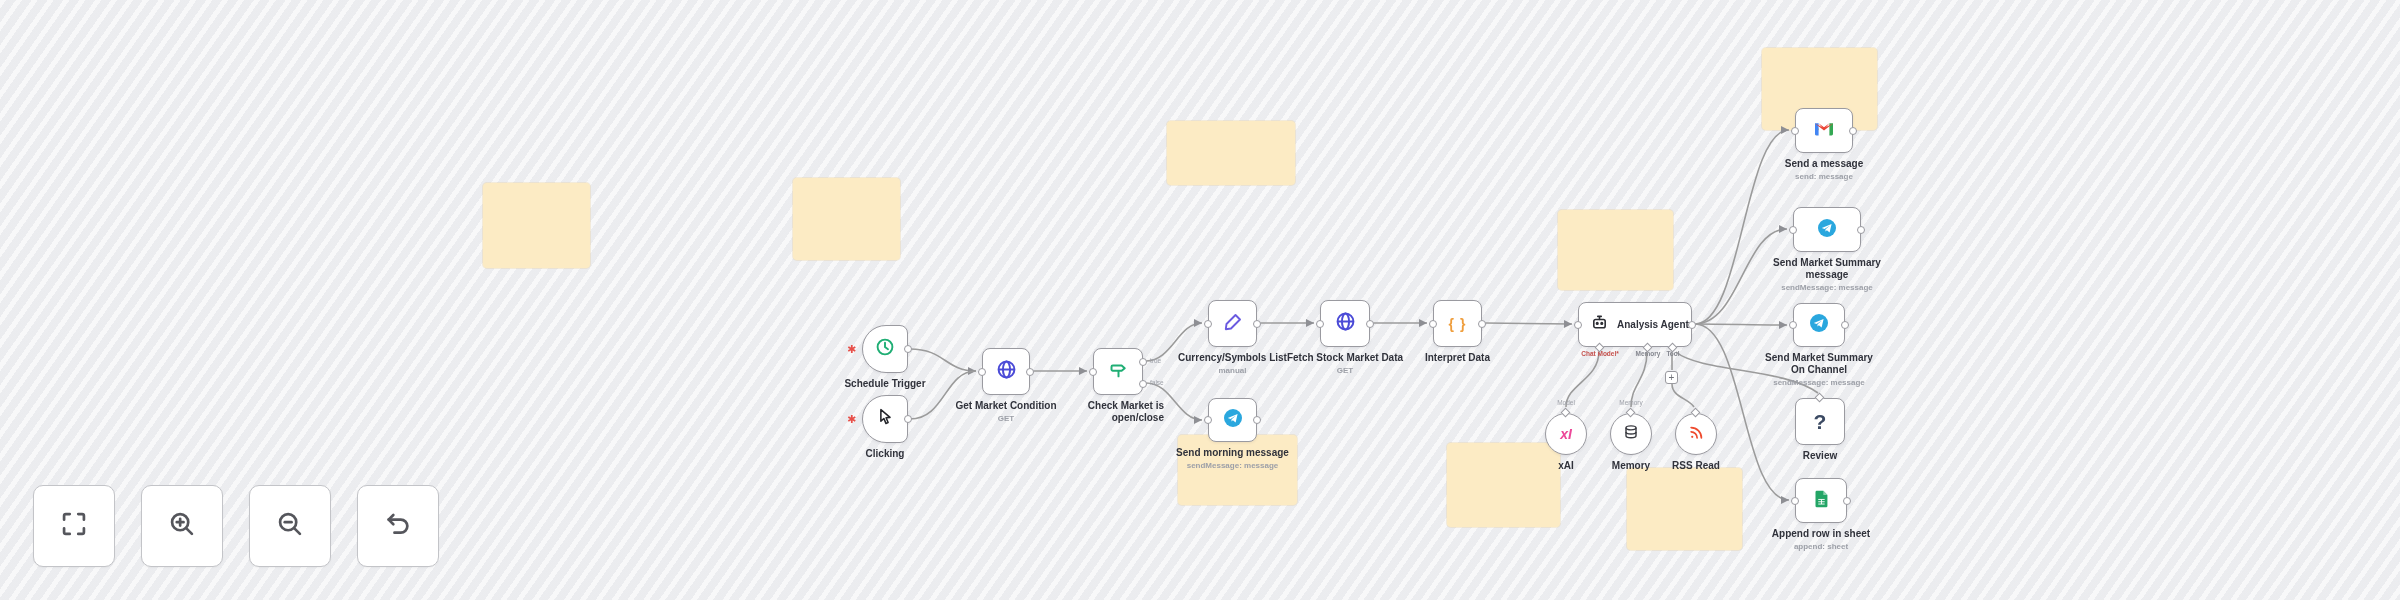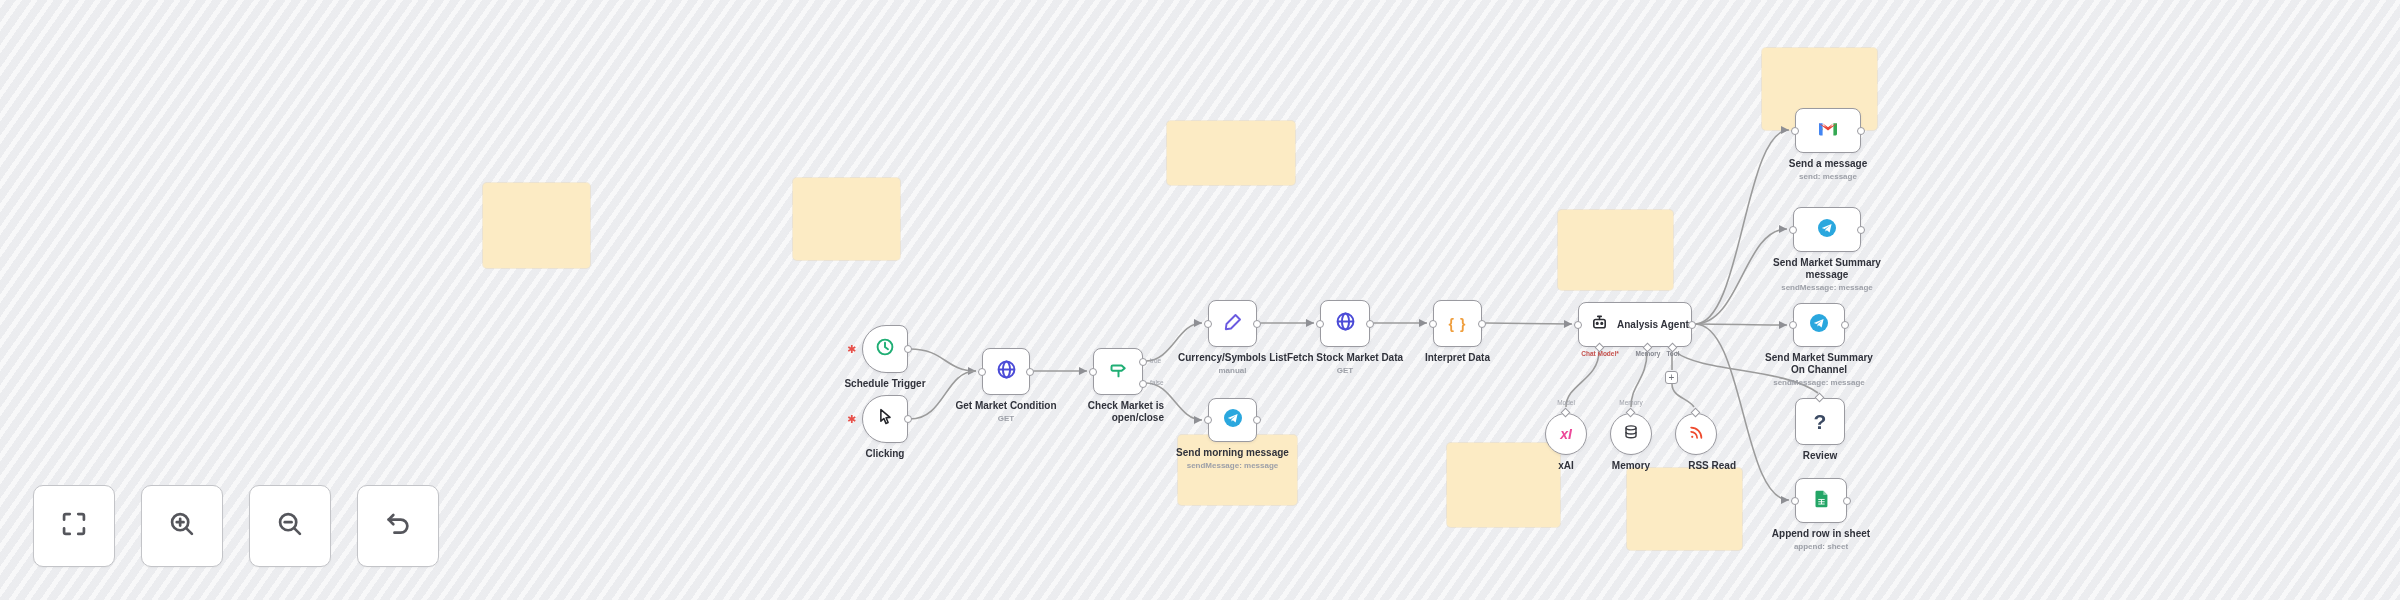--- a/index.html
+++ b/index.html
@@ -269,24 +269,24 @@
     <div class="box circle">
       <span class="diamond" style="left:50%; top:-5px; margin-left:-4px;"></span>
       <span>
         <svg width="19" height="19" viewBox="0 0 24 24" fill="none" stroke="#ee4b2e" stroke-width="2.1" stroke-linecap="round">
           <circle cx="6.6" cy="17.4" r="1.4" fill="#ee4b2e" stroke="none"></circle>
           <path d="M5.2 11.2 a7.6 7.6 0 0 1 7.6 7.6"></path>
           <path d="M5.2 5.8 a13 13 0 0 1 13 13"></path>
         </svg>
       </span>
     </div>
-    <div class="nlabel" style="width:80px;text-align:right;"><span>RSS Read</span></div>
-  </div>
-
-  <div class="nw" style="left:1795px; top:108px; width:66px; height:45px;">
+    <div class="nlabel" style="width:80px;"><span>RSS Read</span></div>
+  </div>
+
+  <div class="nw" style="left:1795px; top:108px; width:58px; height:45px;">
     <div class="box">
       <span>
         <svg width="24" height="24" viewBox="0 0 24 24">
           <path fill="#fbbc04" d="M3 18.5 V9 l4 3 z"></path>
           <path fill="#4285f4" d="M3 6.2 h3.6 V18.5 H4.4 A1.4 1.4 0 0 1 3 17.1 Z"></path>
           <path fill="#34a853" d="M17.4 6.2 H21 V17.1 a1.4 1.4 0 0 1 -1.4 1.4 h-2.2 Z"></path>
           <path fill="#ea4335" d="M3 6.6 L12 13.4 L21 6.6 L12 10.9 Z"></path>
           <path fill="#ea4335" d="M6.6 6.2 L12 10.3 L17.4 6.2 L12 12.6 Z"></path>
         </svg>
       </span>

